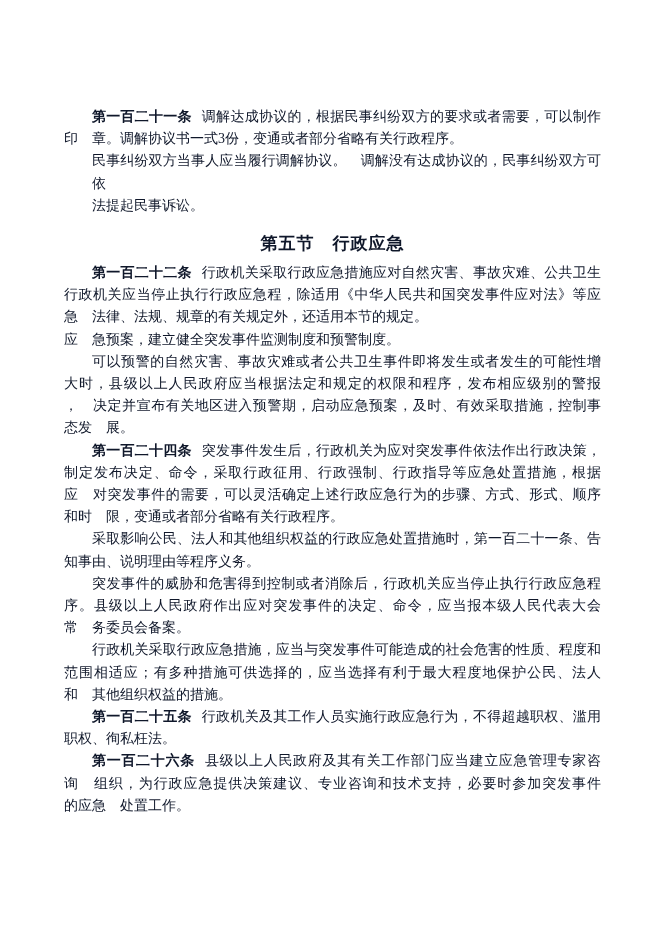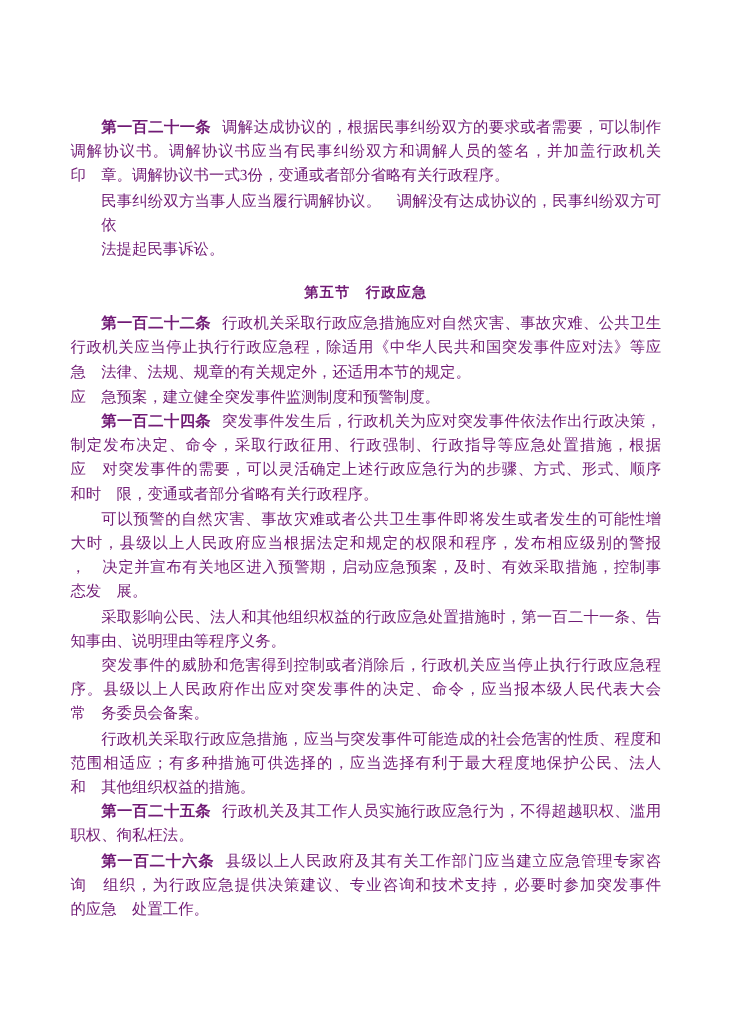--- a/index.html
+++ b/index.html
@@ -7,21 +7,21 @@
     padding: 0;
     background: #ffffff;
   }
   .page {
     position: relative;
     width: 664px;
     height: 929px;
     background: #ffffff;
     overflow: hidden;
     font-family: "Liberation Serif", "DejaVu Serif", serif;
-    color: #701a75;
+    color: #0f172a;
   }
   .doc-body {
     position: absolute;
     left: 64px;
     top: 106px;
     width: 537px;
     font-size: 14px;
     line-height: 22.2px;
   }
   .para { margin: 0; }
@@ -36,61 +36,60 @@
     text-justify: inter-character;
     overflow: visible;
   }
   .line.ind { padding-left: 28px; }
   .art {
     font-weight: bold;
     margin-right: 10px;
   }
   .heading {
     font-weight: bold;
-    font-size: 13px;
+    font-size: 17px;
     line-height: 26px;
     text-align: center;
     letter-spacing: 1px;
     margin: 14px 0 5px 0;
   }
 </style>
 </head>
 <body>
 
 <div class="page">
   <div class="doc-body">
       <div class="para">
         <div class="line just ind"><span class="art">第一百二十一条</span>调解达成协议的，根据民事纠纷双方的要求或者需要，可以制作</div>
-        <div class="line just">调解协议书。调解协议书应当有民事纠纷双方和调解人员的签名，并加盖行政机关</div>
         <div class="line">印　章。调解协议书一式3份，变通或者部分省略有关行政程序。</div>
       </div>
       <div class="para">
         <div class="line just ind">民事纠纷双方当事人应当履行调解协议。　调解没有达成协议的，民事纠纷双方可依</div>
         <div class="line ind">法提起民事诉讼。</div>
       </div>
       <div class="heading">第五节　行政应急</div>
       <div class="para">
         <div class="line just ind"><span class="art">第一百二十二条</span>行政机关采取行政应急措施应对自然灾害、事故灾难、公共卫生</div>
         <div class="line just">行政机关应当停止执行行政应急程，除适用《中华人民共和国突发事件应对法》等应</div>
         <div class="line">急　法律、法规、规章的有关规定外，还适用本节的规定。</div>
       </div>
       <div class="para">
         <div class="line">应　急预案，建立健全突发事件监测制度和预警制度。</div>
       </div>
       <div class="para">
+        <div class="line just ind">可以预警的自然灾害、事故灾难或者公共卫生事件即将发生或者发生的可能性增</div>
+        <div class="line just">大时，县级以上人民政府应当根据法定和规定的权限和程序，发布相应级别的警报</div>
+        <div class="line just">，　决定并宣布有关地区进入预警期，启动应急预案，及时、有效采取措施，控制事</div>
+        <div class="line">态发　展。</div>
+      </div>
+      <div class="para">
         <div class="line just ind"><span class="art">第一百二十四条</span>突发事件发生后，行政机关为应对突发事件依法作出行政决策，</div>
         <div class="line just">制定发布决定、命令，采取行政征用、行政强制、行政指导等应急处置措施，根据</div>
         <div class="line just">应　对突发事件的需要，可以灵活确定上述行政应急行为的步骤、方式、形式、顺序</div>
         <div class="line">和时　限，变通或者部分省略有关行政程序。</div>
-      </div>
-      <div class="para">
-        <div class="line just ind">可以预警的自然灾害、事故灾难或者公共卫生事件即将发生或者发生的可能性增</div>
-        <div class="line just">大时，县级以上人民政府应当根据法定和规定的权限和程序，发布相应级别的警报</div>
-        <div class="line just">，　决定并宣布有关地区进入预警期，启动应急预案，及时、有效采取措施，控制事</div>
-        <div class="line">态发　展。</div>
       </div>
       <div class="para">
         <div class="line just ind">采取影响公民、法人和其他组织权益的行政应急处置措施时，第一百二十一条、告</div>
         <div class="line">知事由、说明理由等程序义务。</div>
       </div>
       <div class="para">
         <div class="line just ind">突发事件的威胁和危害得到控制或者消除后，行政机关应当停止执行行政应急程</div>
         <div class="line just">序。县级以上人民政府作出应对突发事件的决定、命令，应当报本级人民代表大会</div>
         <div class="line">常　务委员会备案。</div>
       </div>

